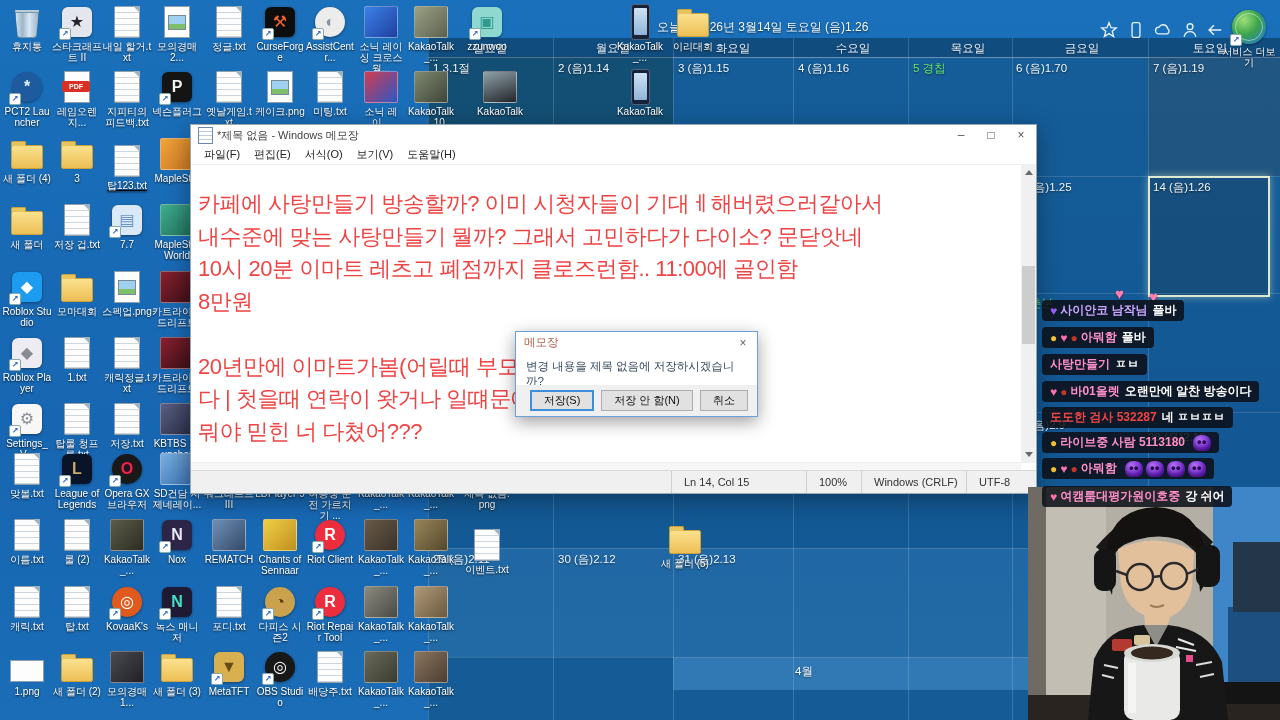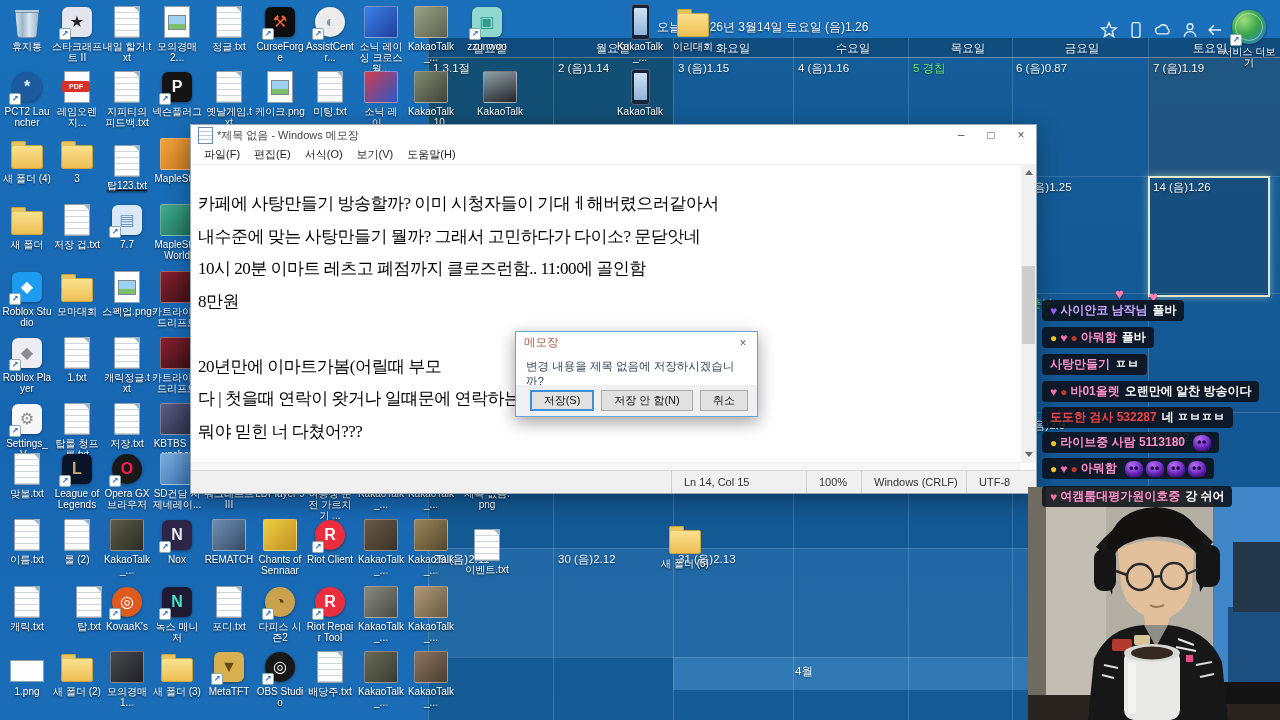--- a/index.html
+++ b/index.html
@@ -42,21 +42,21 @@
   .sc{position:absolute;left:-3px;bottom:-3px;width:10px;height:10px;background:#fff;border:1px solid #8aa;border-radius:2px;font-size:8px;line-height:9px;color:#2a64c8;text-align:center;font-weight:bold;}
   
   #notepad{position:absolute;left:190px;top:124px;width:845px;height:368px;background:#fff;border:1px solid #9aa8b2;box-shadow:0 6px 22px rgba(0,0,0,.35);z-index:10;}
   #np-title{height:20px;display:flex;align-items:center;background:#fff;}
   #np-ticon{width:13px;height:15px;margin:0 4px 0 7px;background:repeating-linear-gradient(180deg,#fff 0 3px,#bcd 3px 4px);border:1px solid #6a8ab0;}
   #np-title .t{font-size:11px;color:#444;flex:1;white-space:nowrap;overflow:hidden;}
   .np-ctl{width:30px;text-align:center;font-size:12px;color:#555;line-height:20px;}
   #np-menu{height:19px;display:flex;align-items:center;padding-left:6px;border-bottom:1px solid #eee;}
   .mitem{font-size:11px;color:#222;padding:0 7px;}
   #np-text{position:absolute;left:0;top:39px;right:15px;bottom:30px;overflow:hidden;padding:24px 0 0 7px;cursor:text;}
-  .nline{font-size:17px;line-height:32.5px;color:#000000;letter-spacing:-.5px;white-space:nowrap;font-family:Liberation Serif, serif;}
+  .nline{font-size:22px;line-height:32.5px;color:#ef4444;letter-spacing:-.5px;white-space:nowrap;}
   #np-vscroll{position:absolute;right:0;top:39px;width:15px;bottom:30px;background:#f0f0f0;}
   .varrow{position:absolute;left:4px;width:0;height:0;border-left:4px solid transparent;border-right:4px solid transparent;}
   #np-vup{top:6px;border-bottom:5px solid #6a6a6a;}
   #np-vdn{bottom:6px;border-top:5px solid #6a6a6a;}
   #np-vthumb{position:absolute;left:1px;top:102px;width:13px;height:78px;background:#cdcdcd;}
   #np-hscroll{position:absolute;left:0;right:15px;bottom:22px;height:8px;background:#f6f6f6;border-top:1px solid #eee;}
   #np-status{position:absolute;left:0;right:0;bottom:0;height:22px;background:#f0f0f0;border-top:1px solid #d8d8d8;display:flex;align-items:center;font-size:11px;color:#333;}
   .sseg{border-left:1px solid #d0d0d0;height:100%;display:flex;align-items:center;padding-left:12px;box-sizing:border-box;}
   
   #dialog{position:absolute;left:515px;top:291px;width:241px;height:84px;background:#fff;border:1px solid #6aa2d8;box-shadow:0 5px 16px rgba(0,0,0,.38);z-index:13;margin-top:40px;}
@@ -118,21 +118,21 @@
     <div class="dayh" style="left: 733px;">화요일</div>
     <div class="dayh" style="left: 853px;">수요일</div>
     <div class="dayh" style="left: 968px;">목요일</div>
     <div class="dayh" style="left: 1082px;">금요일</div>
     <div class="dayh" style="left: 1210px;">토요일</div>
     <div class="cdate" style="left: 433px; top: 61px;">1  3.1절</div>
     <div class="cdate" style="left: 558px; top: 61px;">2  (음)1.14</div>
     <div class="cdate" style="left: 678px; top: 61px;">3  (음)1.15</div>
     <div class="cdate" style="left: 798px; top: 61px;">4  (음)1.16</div>
     <div class="cdate" style="left: 913px; top: 61px; color: rgb(106, 232, 106);">5  경칩</div>
-    <div class="cdate" style="left: 1016px; top: 61px;">6  (음)0.87</div>
+    <div class="cdate" style="left: 1016px; top: 61px;">6  (음)1.70</div>
     <div class="cdate" style="left: 1153px; top: 61px;">7  (음)1.19</div>
     <div class="cdate" style="left: 1014px; top: 180px;">13  (음)1.25</div>
     <div class="cdate" style="left: 1153px; top: 180px;">14  (음)1.26</div>
     <div class="cdate" style="left: 1014px; top: 296px; color: rgb(106, 232, 106);">20  춘분</div>
     <div class="cdate" style="left: 1014px; top: 418px;">27  (음)2.9</div>
     <div class="cdate" style="left: 1148px; top: 430px;">28  (음)2.10</div>
     <div class="cdate" style="left: 433px; top: 552px;">29  (음)2.11</div>
     <div class="cdate" style="left: 558px; top: 552px;">30  (음)2.12</div>
     <div class="cdate" style="left: 678px; top: 552px;">31  (음)2.13</div>
     <div class="cdate" style="left: 795px; top: 664px;">4월</div>
@@ -602,21 +602,21 @@
         <div class="f-folder"></div>
       </div>
       <div class="lbl">새 폴더 (5)</div>
     </div>
     <div class="dicon" style="left: 2px; top: 585px;">
       <div class="ic">
         <div class="f-txt"></div>
       </div>
       <div class="lbl">캐릭.txt</div>
     </div>
-    <div class="dicon" style="left: 64px; top: 585px;">
+    <div class="dicon" style="left: 52px; top: 585px;">
       <div class="ic">
         <div class="f-txt"></div>
       </div>
       <div class="lbl">탑.txt</div>
     </div>
     <div class="dicon" style="left: 102px; top: 585px;">
       <div class="ic">
         <div class="f-app f-appr" style="background: rgb(224, 90, 30);">
           <div class="glyph" style="color: rgb(255, 255, 255);">◎</div>
           <div class="sc">↗</div>

